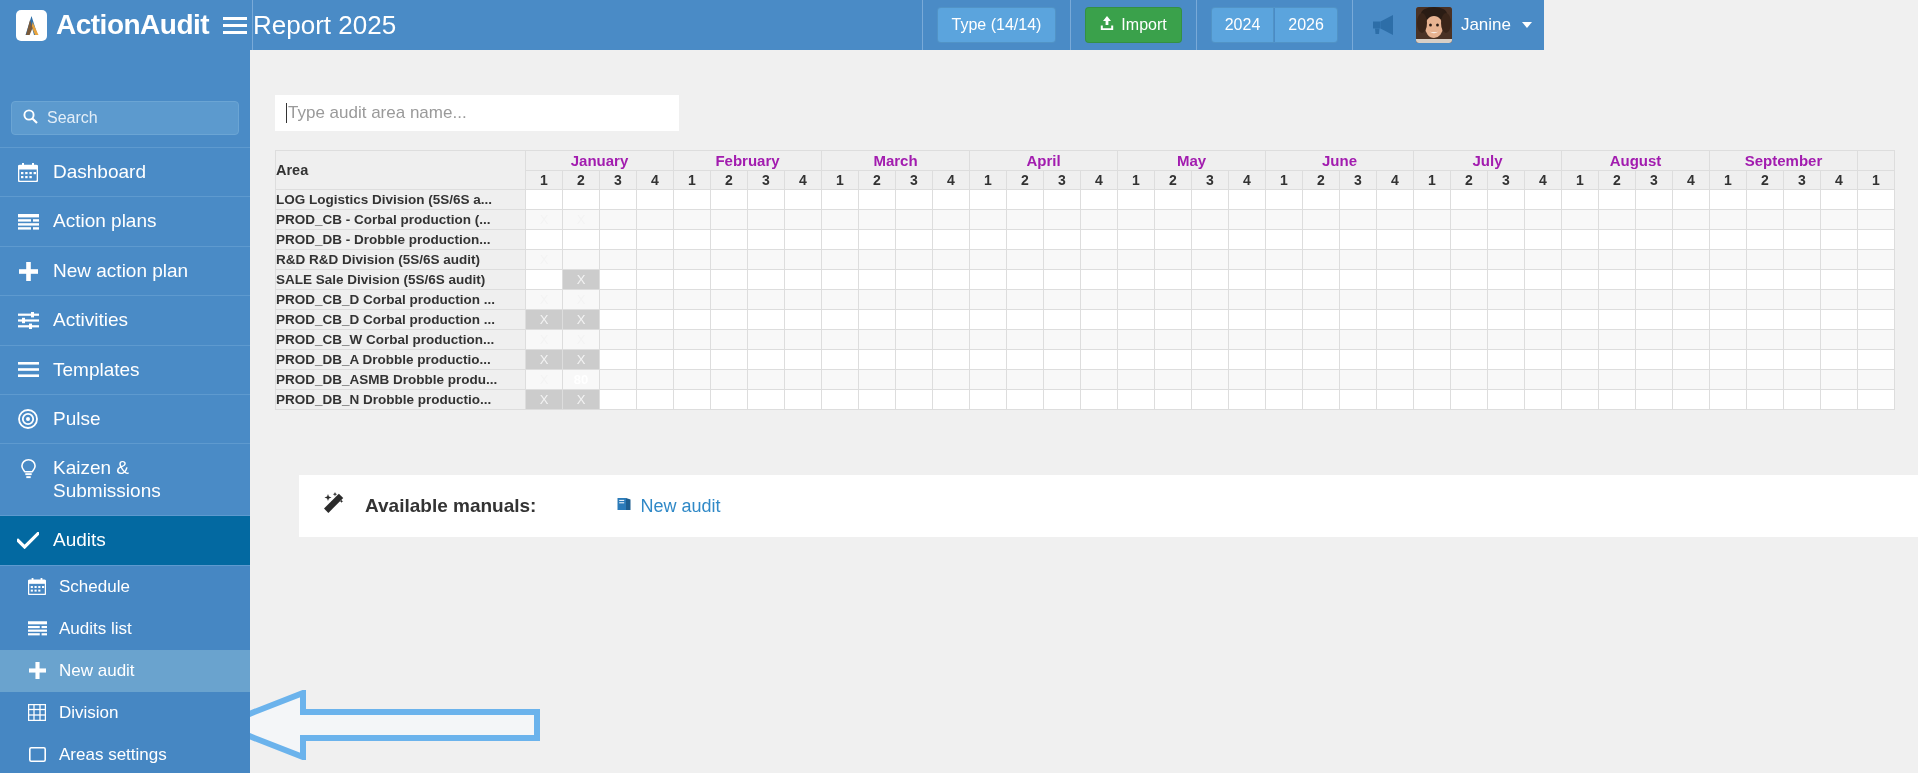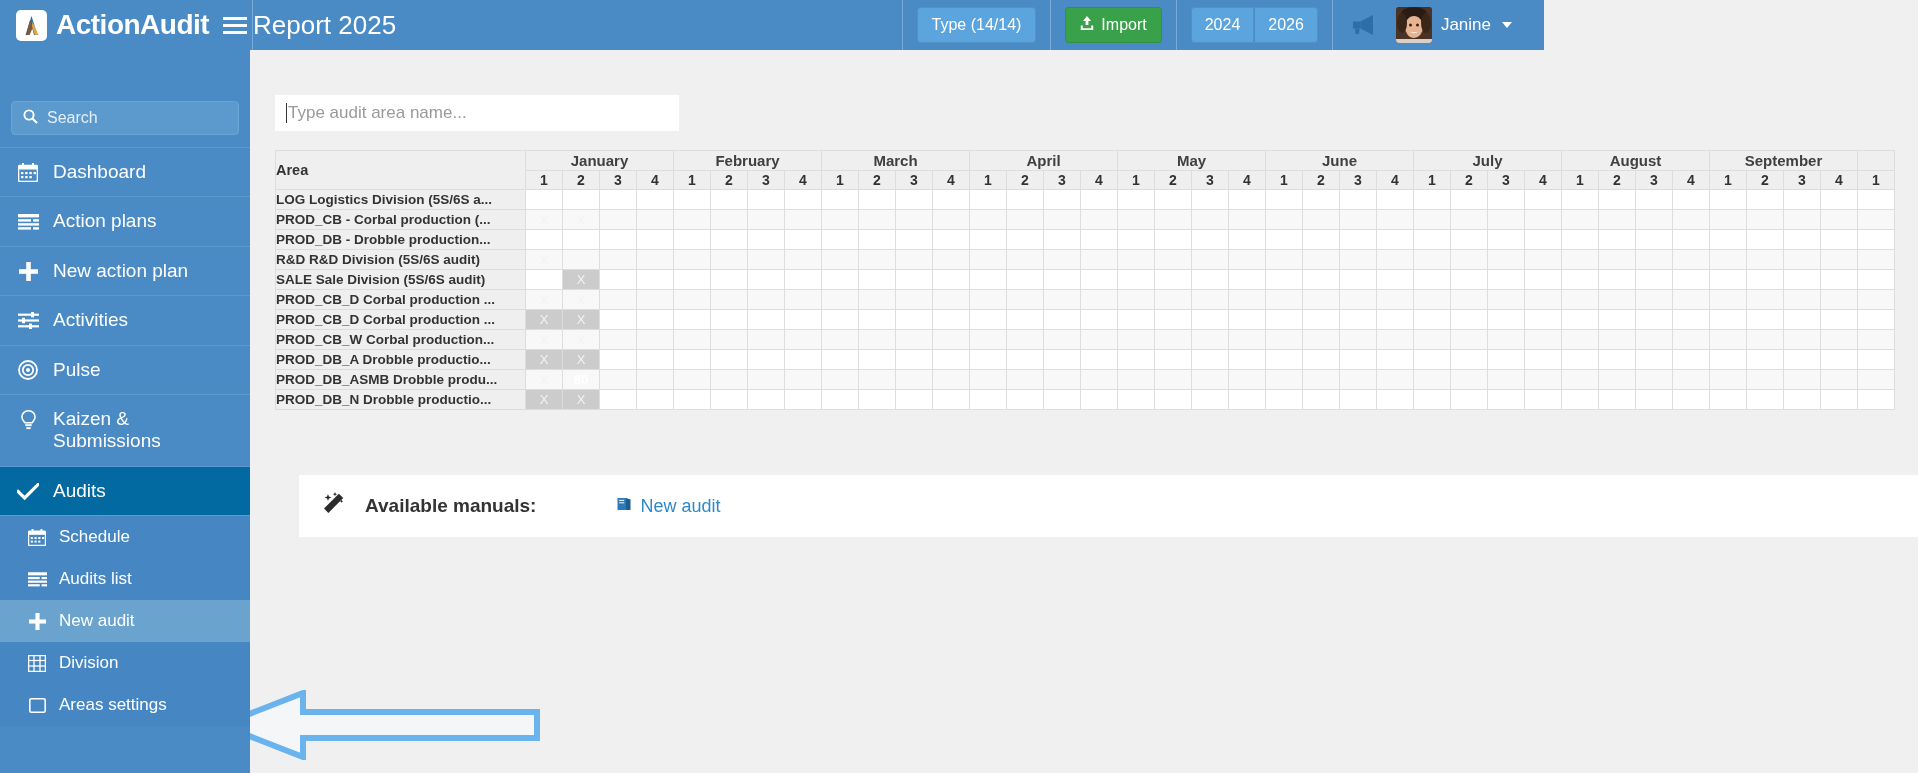--- a/index.html
+++ b/index.html
@@ -55,21 +55,21 @@
     display: inline-flex; align-items: center; justify-content: center;
     cursor: pointer; white-space: nowrap; color: #fff;
   }
   .btn-type { background: #5ba4dd; padding: 9px 14px; height: 36px; }
   .btn-import { background: #3aa14b; padding: 9px 14px; height: 36px; gap: 7px; font-weight: 400; }
   .yeargroup { display: flex; height: 36px; }
   .yeargroup .btn { background: #5ba4dd; padding: 9px 13px; border-radius: 0; height: 36px; }
   .yeargroup .btn:first-child { border-radius: 4px 0 0 4px; }
   .yeargroup .btn:last-child { border-radius: 0 4px 4px 0; border-left: 1px solid #4a8bc6; }
   #megaphone { padding: 0 18px; cursor: pointer; display:flex; align-items:center; }
-  #user-block { display: flex; align-items: center; gap: 9px; padding-right: 32px; cursor: pointer; }
+  #user-block { display: flex; align-items: center; gap: 9px; padding-right: 12px; cursor: pointer; }
   #avatar {
     width: 36px; height: 36px; border-radius: 3px; overflow: hidden; flex: none;
     background: #8a5a3c; position: relative;
   }
   #user-name { font-size: 17px; color: #fff; white-space: nowrap; }
   .caret-down {
     width: 0; height: 0; border-left: 5px solid transparent;
     border-right: 5px solid transparent; border-top: 6px solid #fff;
     margin-left: 2px;
   }
@@ -118,21 +118,21 @@
   
   #sched-wrap { position: absolute; left: 25px; top: 100px; width: 1643px; }
   table.sched { border-collapse: collapse; table-layout: fixed; }
   table.sched th, table.sched td { border: 1px solid #dddddd; padding: 0; }
   th.area-h {
     width: 250px; background: #efefef; color: #333; font-size: 14.5px;
     font-weight: 700; text-align: left; padding: 0 8px; height: 38px;
     vertical-align: middle;
   }
   th.month-h {
-    background: #efefef; color: #404040; font-size: 15px; font-weight: 700;
+    background: #efefef; color: #a21caf; font-size: 15px; font-weight: 700;
     text-align: center; height: 20px; vertical-align: middle;
   }
   th.week-h {
     background: #efefef; color: #333; font-size: 14px; font-weight: 700;
     text-align: center; height: 19px; width: 37px; vertical-align: middle;
   }
   td.area-c {
     background: #efefef; color: #333; font-size: 13.5px; font-weight: 700;
     padding: 0 8px; height: 20px; white-space: nowrap; overflow: hidden;
     text-overflow: ellipsis; max-width: 250px;
@@ -312,20 +312,30 @@
           <rect x="0" y="7.4" width="21" height="2.2" fill="#fff"></rect>
           <rect x="0" y="13.2" width="21" height="2.2" fill="#fff"></rect>
           <rect x="13" y="0" width="3" height="5.4" fill="#fff"></rect>
           <rect x="4" y="5.8" width="3" height="5.4" fill="#fff"></rect>
           <rect x="11" y="11.6" width="3" height="5.4" fill="#fff"></rect>
         </svg>
     </span>
     <span>Activities</span>
   </div>
 
+  <div class="sb-item">
+    <span class="ic">
+      <svg width="21" height="15" viewBox="0 0 21 15">
+          <rect x="0" y="0" width="21" height="2.6" fill="#fff"></rect>
+          <rect x="0" y="6.2" width="21" height="2.6" fill="#fff"></rect>
+          <rect x="0" y="12.4" width="21" height="2.6" fill="#fff"></rect>
+        </svg>
+    </span>
+    <span>Templates</span>
+  </div>
 
   <div class="sb-item">
     <span class="ic">
       <svg width="20" height="20" viewBox="0 0 20 20">
           <circle cx="10" cy="10" r="9" fill="none" stroke="#fff" stroke-width="1.8"></circle>
           <circle cx="10" cy="10" r="5.2" fill="none" stroke="#fff" stroke-width="1.8"></circle>
           <circle cx="10" cy="10" r="2" fill="#fff"></circle>
         </svg>
     </span>
     <span>Pulse</span>

